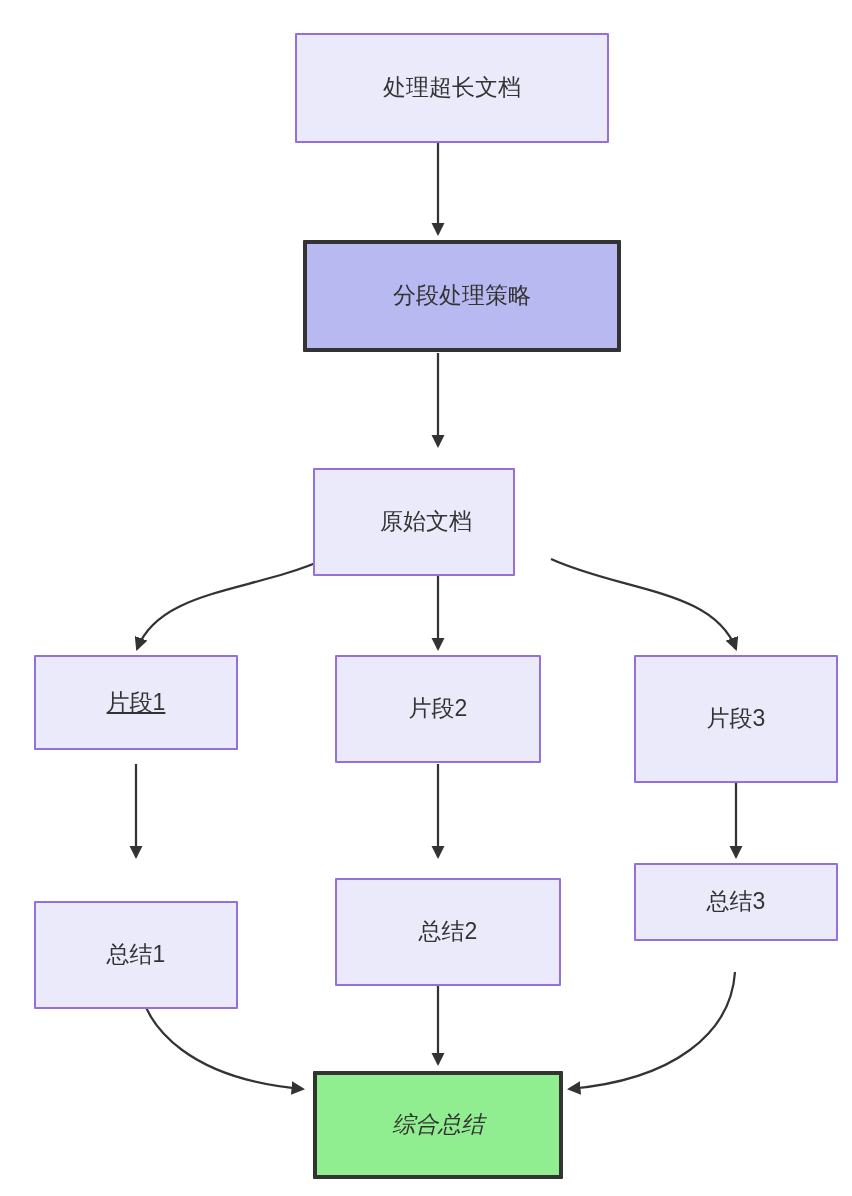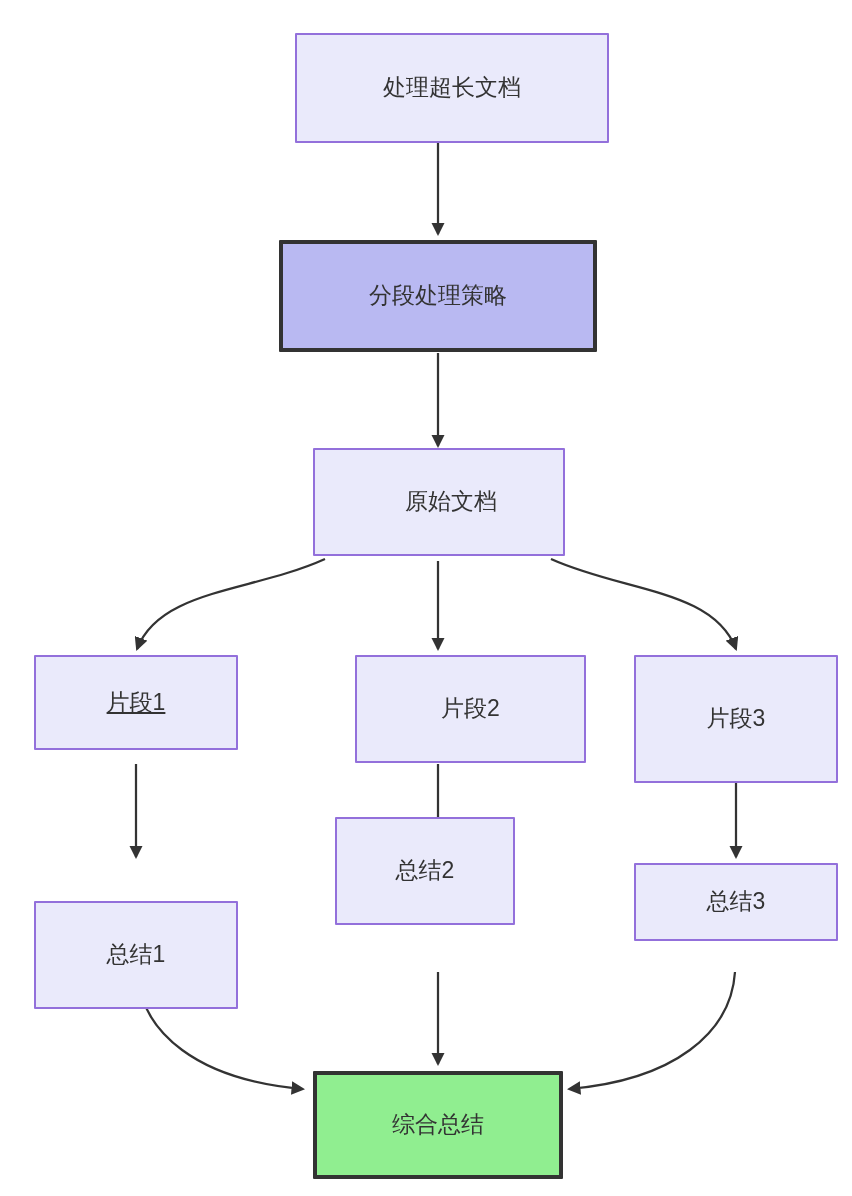--- a/index.html
+++ b/index.html
@@ -39,24 +39,26 @@
     color: var(--text-color, #333333);
     border-radius: 1px;
   }
   .node.default {
     background: var(--node-fill, #EAEAFB);
     border: 2px solid var(--node-border, #9370DB);
   }
   .node.emphasis {
     background: var(--emphasis-fill, #B9B9F2);
     border: 4px solid var(--dark-border, #333333);
+    margin-left: 24px;
   }
   .node.final {
     background: var(--final-fill, #90EE90);
     border: 4px solid var(--dark-border, #333333);
+    font-style: italic;
   }
 </style>
 </head>
 <body>
 
 <div class="stage">
 
   <svg class="edges" viewBox="0 0 852 1196" xmlns="http://www.w3.org/2000/svg">
     <defs>
       <marker id="arrowhead" viewBox="0 0 10 10" refX="8.5" refY="5" markerWidth="6" markerHeight="6" orient="auto-start-reverse">
@@ -75,36 +77,36 @@
     <path class="edge" d="M 438 972 L 438 1064" marker-end="url(#arrowhead)"></path>
     <path class="edge" d="M 735 972 C 731 1033, 674 1080, 569 1089" marker-end="url(#arrowhead)"></path>
   </svg>
 
   <div class="node default" style="left:295px; top:33px;   width:314px; height:110px;">
     <span>处理超长文档</span>
   </div>
   <div class="node emphasis" style="left:279px; top:240px;  width:318px; height:112px;">
     <span>分段处理策略</span>
   </div>
-  <div class="node default" style="left:313px; top:448px;  width:252px; height:108px;padding-left:24px;">
+  <div class="node default" style="left:313px; top:468px;  width:202px; height:108px;padding-left:24px;">
     <span>原始文档</span>
   </div>
   <div class="node default" style="left:34px;  top:655px;  width:204px; height:95px;text-decoration:underline;">
     <span>片段1</span>
   </div>
-  <div class="node default" style="left:335px; top:655px;  width:231px; height:108px;margin-left:20px;">
+  <div class="node default" style="left:335px; top:655px;  width:206px; height:108px;">
     <span>片段2</span>
   </div>
   <div class="node default" style="left:634px; top:655px;  width:204px; height:128px;">
     <span>片段3</span>
   </div>
   <div class="node default" style="left:34px;  top:863px;  width:204px; height:108px;margin-top:38px;">
     <span>总结1</span>
   </div>
-  <div class="node default" style="left:335px; top:817px;  width:180px; height:108px;">
+  <div class="node default" style="left:335px; top:878px;  width:226px; height:108px;">
     <span>总结2</span>
   </div>
   <div class="node default" style="left:634px; top:863px;  width:204px; height:78px;">
     <span>总结3</span>
   </div>
   <div class="node final" style="left:313px; top:1071px; width:250px; height:108px;">
     <span>综合总结</span>
   </div>
 
 </div>

